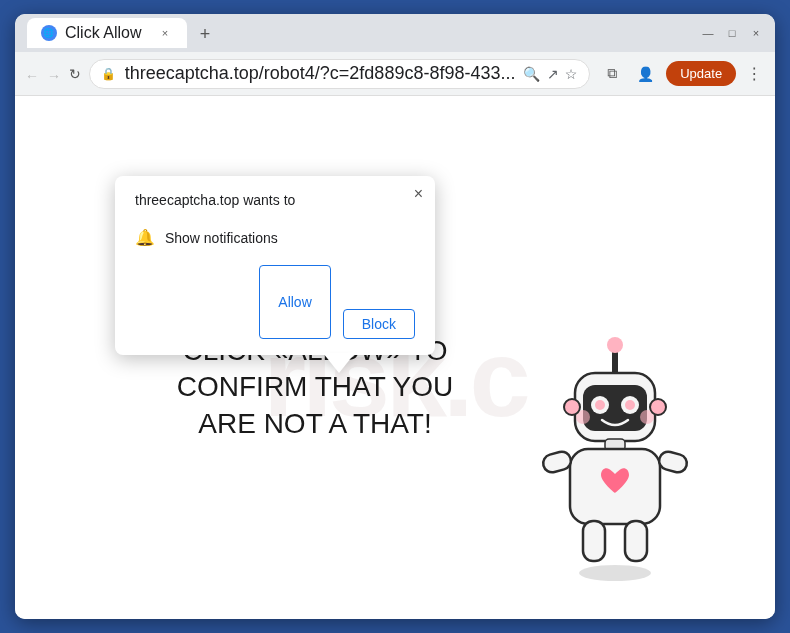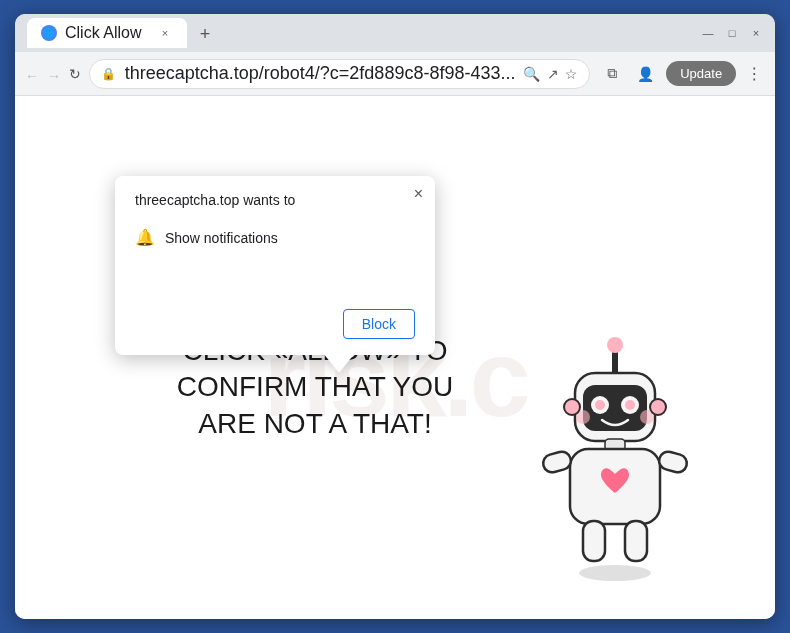--- a/index.html
+++ b/index.html
@@ -164,21 +164,21 @@
       color: #5f6368;
       font-size: 14px;
       cursor: pointer;
     }
     .nav-right {
       display: flex;
       align-items: center;
       gap: 6px;
     }
     .update-btn {
-      background: #737373;
+      background: #c2410c;
       color: white;
       border: none;
       border-radius: 20px;
       padding: 5px 14px;
       font-size: 13px;
       cursor: pointer;
       font-weight: 500;
     }
     .menu-dots {
       font-size: 16px;
@@ -381,20 +381,21 @@
     </div>
 
     <div class="permission-popup">
       <span class="popup-close">×</span>
       <div class="popup-title">threecaptcha.top wants to</div>
       <div class="popup-notification-row">
         <span class="bell-icon">🔔</span>
         <span class="notification-label">Show notifications</span>
       </div>
       <div class="popup-buttons">
+        <button class="btn-allow">Allow</button>
         <button class="btn-block">Block</button>
       </div>
       <div class="popup-tail"></div>
     </div>
 
     <div class="page-main">
       <div class="captcha-text">
         <span>CLICK «ALLOW» TO CONFIRM THAT YOU</span><br>
         <span>ARE NOT A THAT!</span>
       </div>

